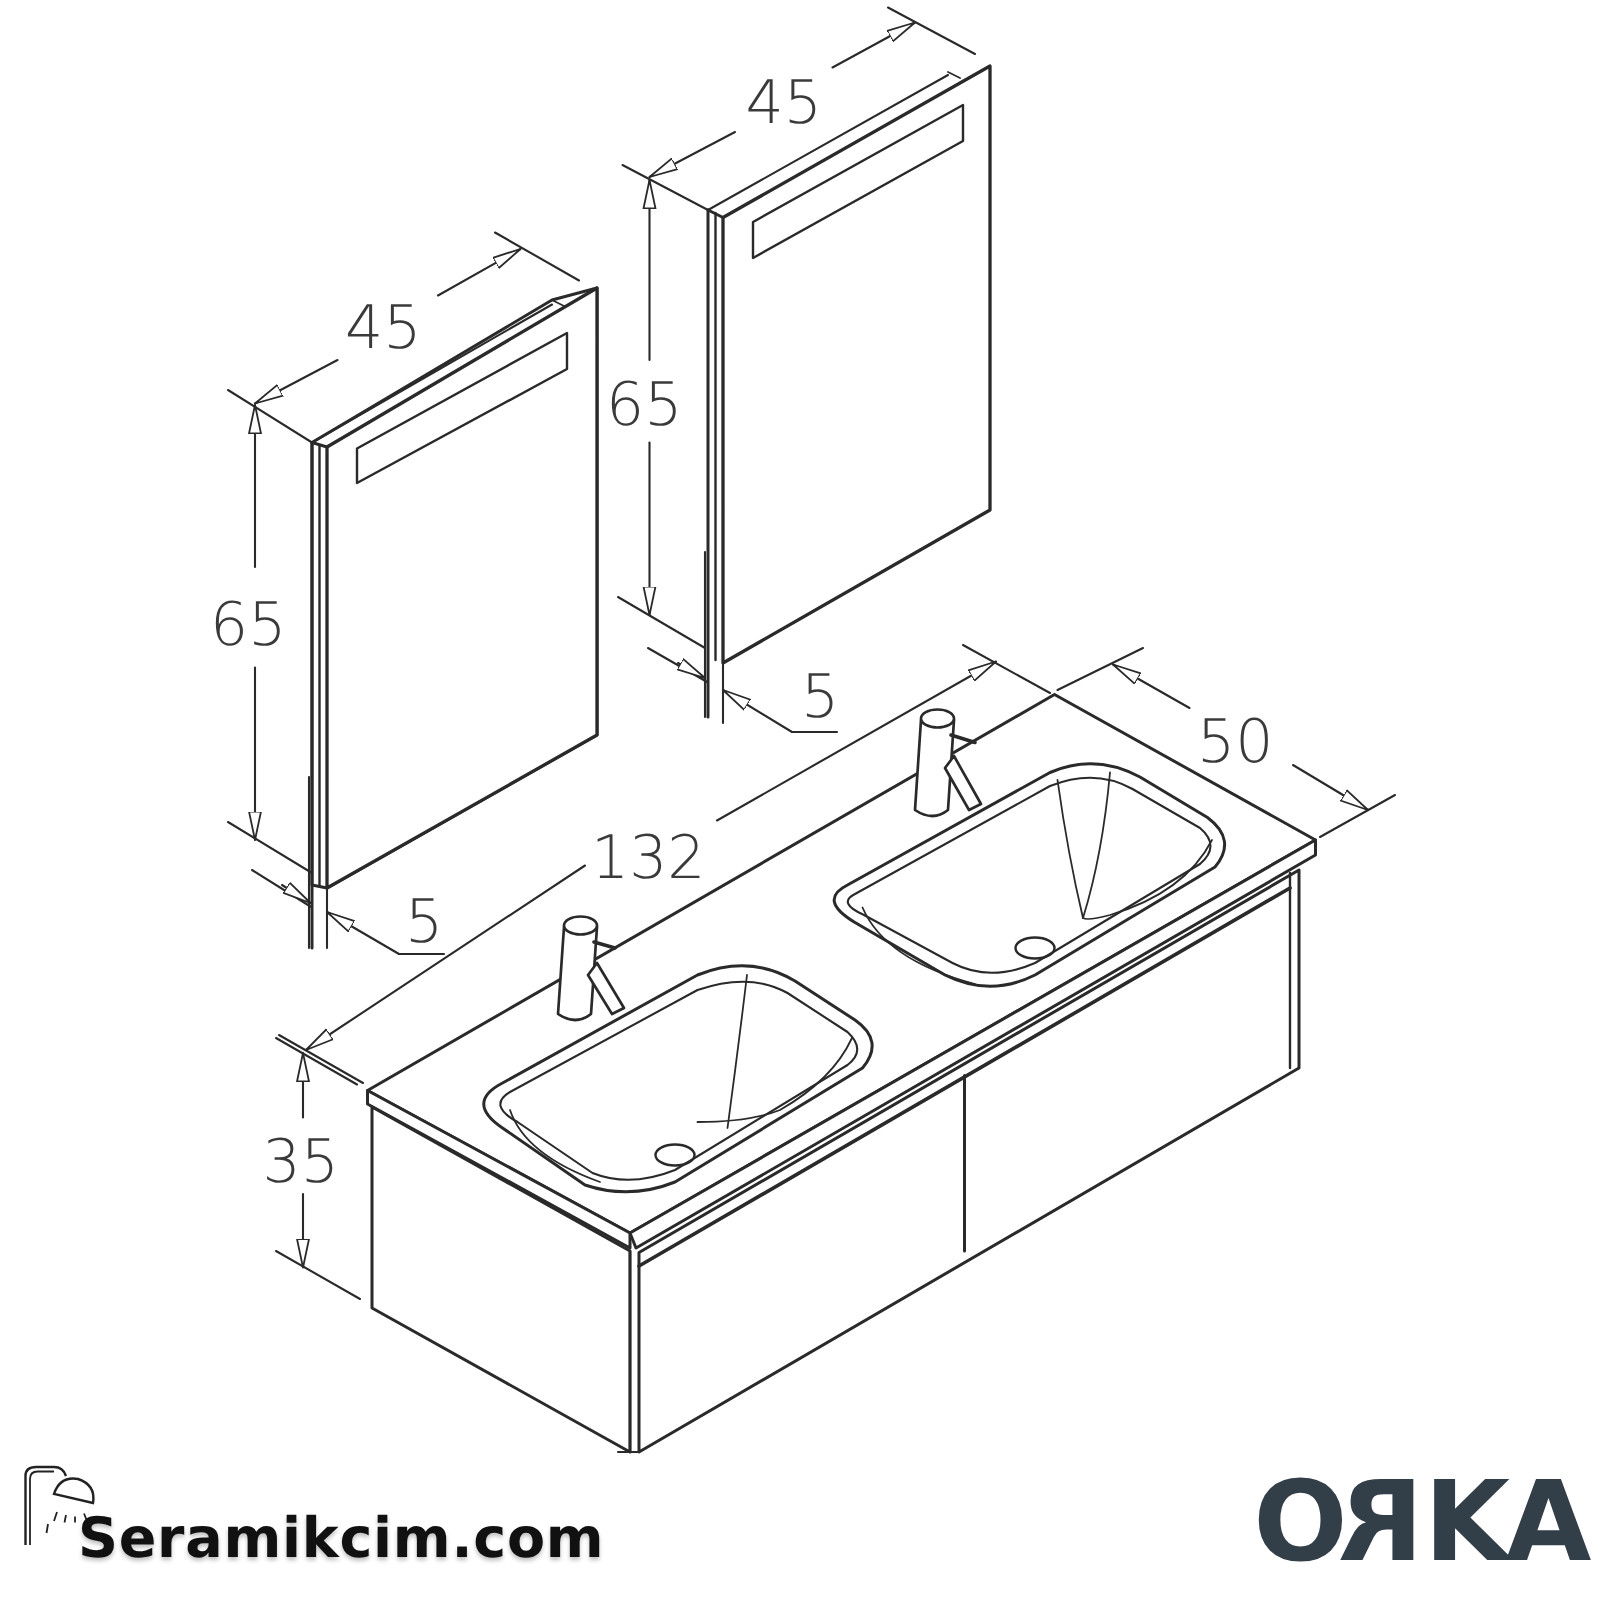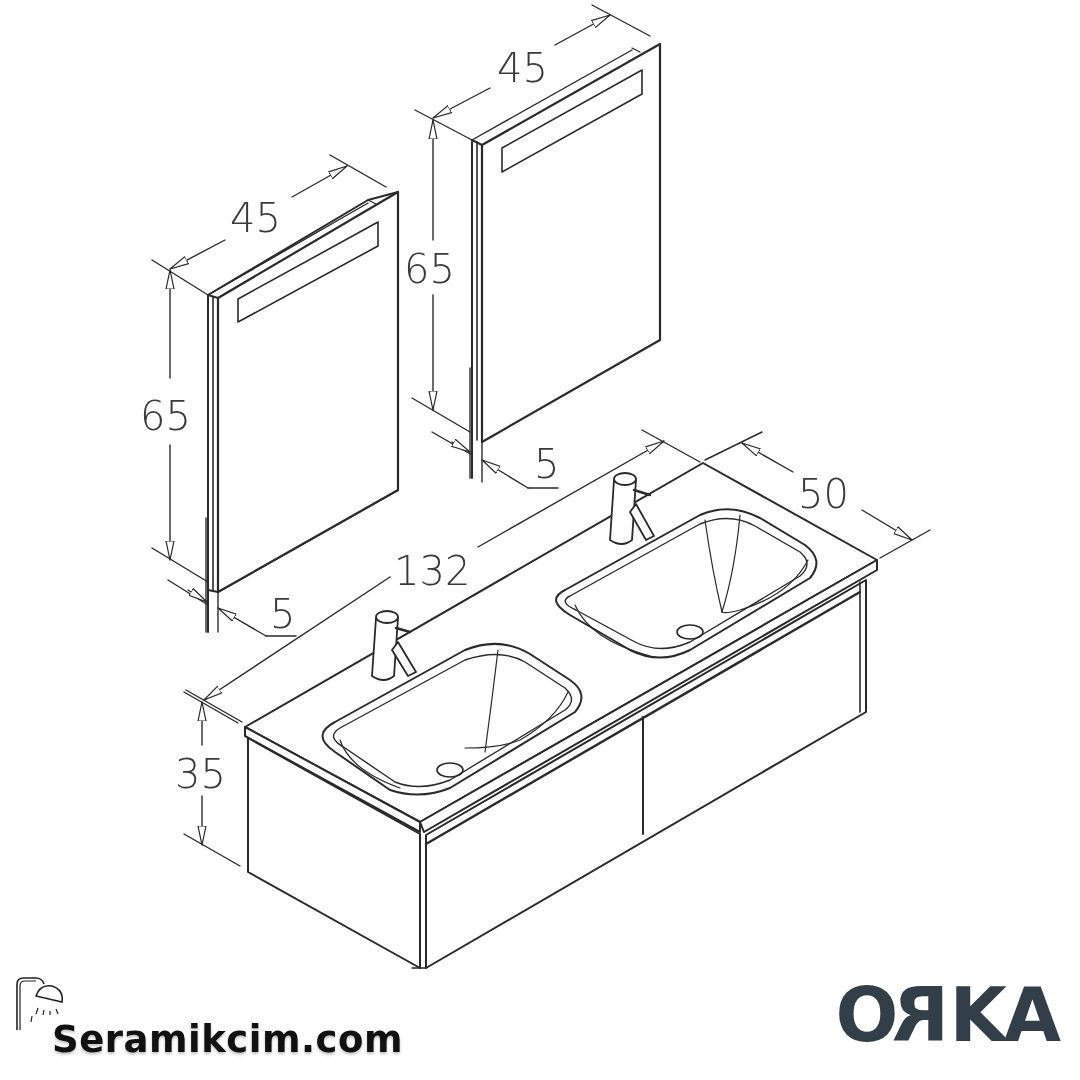--- a/index.html
+++ b/index.html
@@ -5,21 +5,21 @@
     html, body { margin: 0; padding: 0; background: #ffffff; }
     body { width: 1080px; height: 1080px; position: relative; overflow: hidden; font-family: "DejaVu Sans", sans-serif; }
     #stage { position: absolute; left: 0; top: 0; width: 1080px; height: 1080px; }
     svg text.dim { font-family: "DejaVu Sans", sans-serif; font-weight: 300; fill: #3a3a3a; }
     .ln { stroke: #2a2a2a; fill: none; stroke-linecap: round; stroke-linejoin: round; }
     .wall { fill: #ffffff; }
     .brand-left {
       position: absolute; left: 14px; top: 974px; height: 80px; width: 380px;
     }
     .brand-left .word {
-      position: absolute; left: 38px; top: 44px;
+      position: absolute; left: 38px; top: 30px;
       font-family: "DejaVu Sans", sans-serif; font-size: 37px; font-weight: 700;
       color: #111; letter-spacing: 0.5px;
       text-shadow: 0 2px 3px rgba(0,0,0,0.25);
     }
     .brand-left .shower { position: absolute; left: 0; top: 0; }
     .brand-right {
       position: absolute; right: 22px; top: 978px;
       font-family: "DejaVu Sans", sans-serif; font-size: 74px; font-weight: 900;
       color: #323e48; letter-spacing: -3px; line-height: 1;
     }

